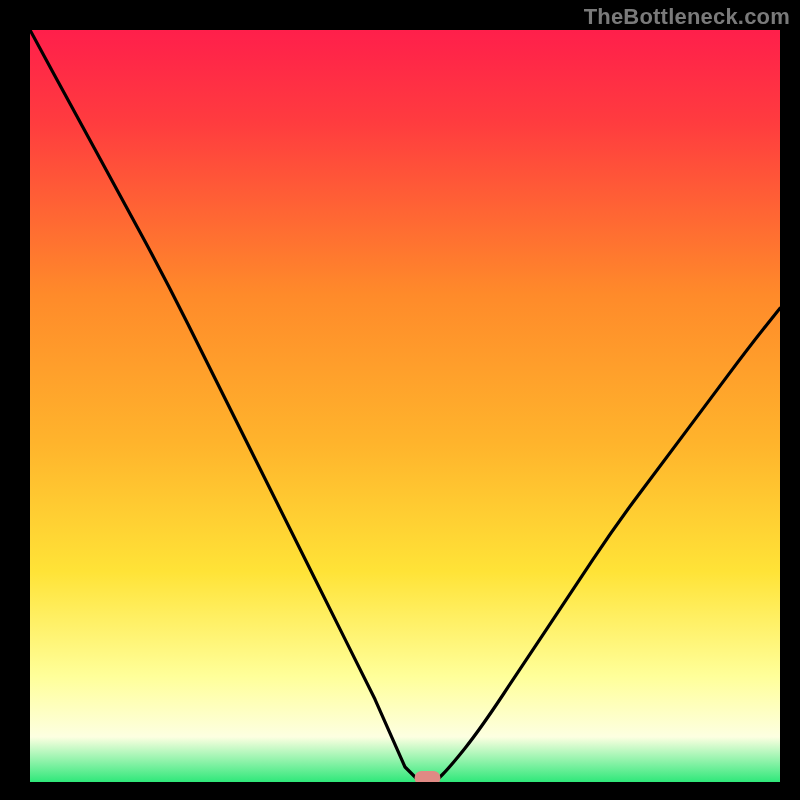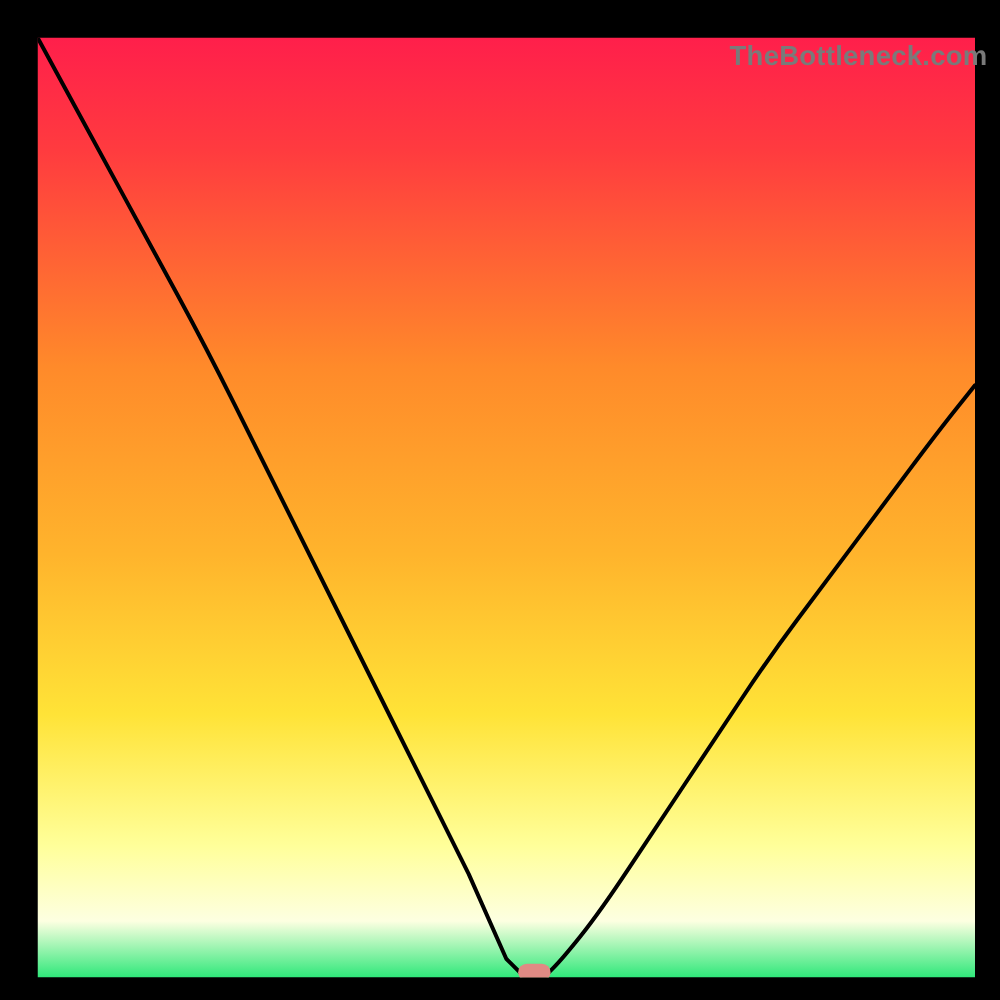--- a/index.html
+++ b/index.html
@@ -19,21 +19,20 @@
   }
   .watermark {
     position: absolute;
     top: 4px;
     right: 10px;
     color: #7a7a7a;
     font-size: 22px;
     font-weight: 600;
     letter-spacing: 0.2px;
     z-index: 10;
-    margin-top: 28px;
   }
   .plot-wrap {
     position: absolute;
     left: 30px;
     top: 30px;
     width: 750px;
     height: 752px;
   }
   svg {
     display: block;

